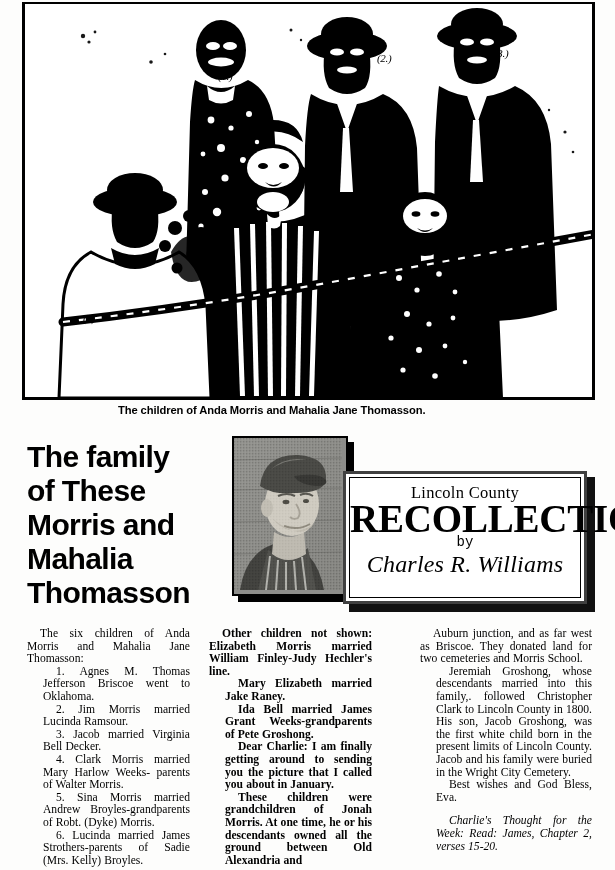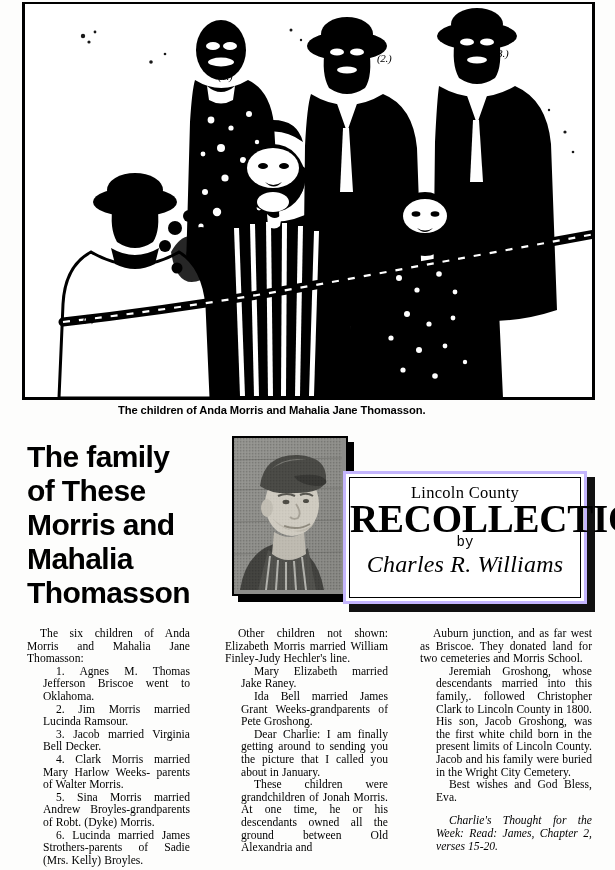--- a/index.html
+++ b/index.html
@@ -119,21 +119,21 @@
     height: 135px;
     background: #111;
   }
   #logo-box {
     position: absolute;
     left: 343px;
     top: 471px;
     width: 244px;
     height: 133px;
     background: #ffffff;
-    border: 3px solid #c4b5fd;
+    border: 3px solid #404040;
     box-sizing: border-box;
   }
   #logo-inner {
     position: absolute;
     inset: 3px;
     border: 1px solid #000;
     background: #fff;
     box-sizing: border-box;
     text-align: center;
     padding-top: 5px;
@@ -180,21 +180,21 @@
     position: absolute;
     top: 628px;
     font-family: "Liberation Serif", serif;
     font-size: 11.6px;
     line-height: 12.6px;
     text-align: justify;
     color: #000;
     word-spacing: 0.2px;
   }
   #col-1 { left: 27px;  width: 163px; }
-  #col-2 { left: 225px; width: 163px; }
+  #col-2 { left: 209px; width: 163px; font-weight: bold; }
   #col-3 { left: 420px; width: 172px; }
 
   .para { margin: 0; text-indent: 13px; }
   .para + .para { margin-top: 0; margin-left: 16px; }
   .para.italic { font-style: italic; }
   .para.spaced { margin-top: 11px; }
 </style>
 </head>
 <body>
 

